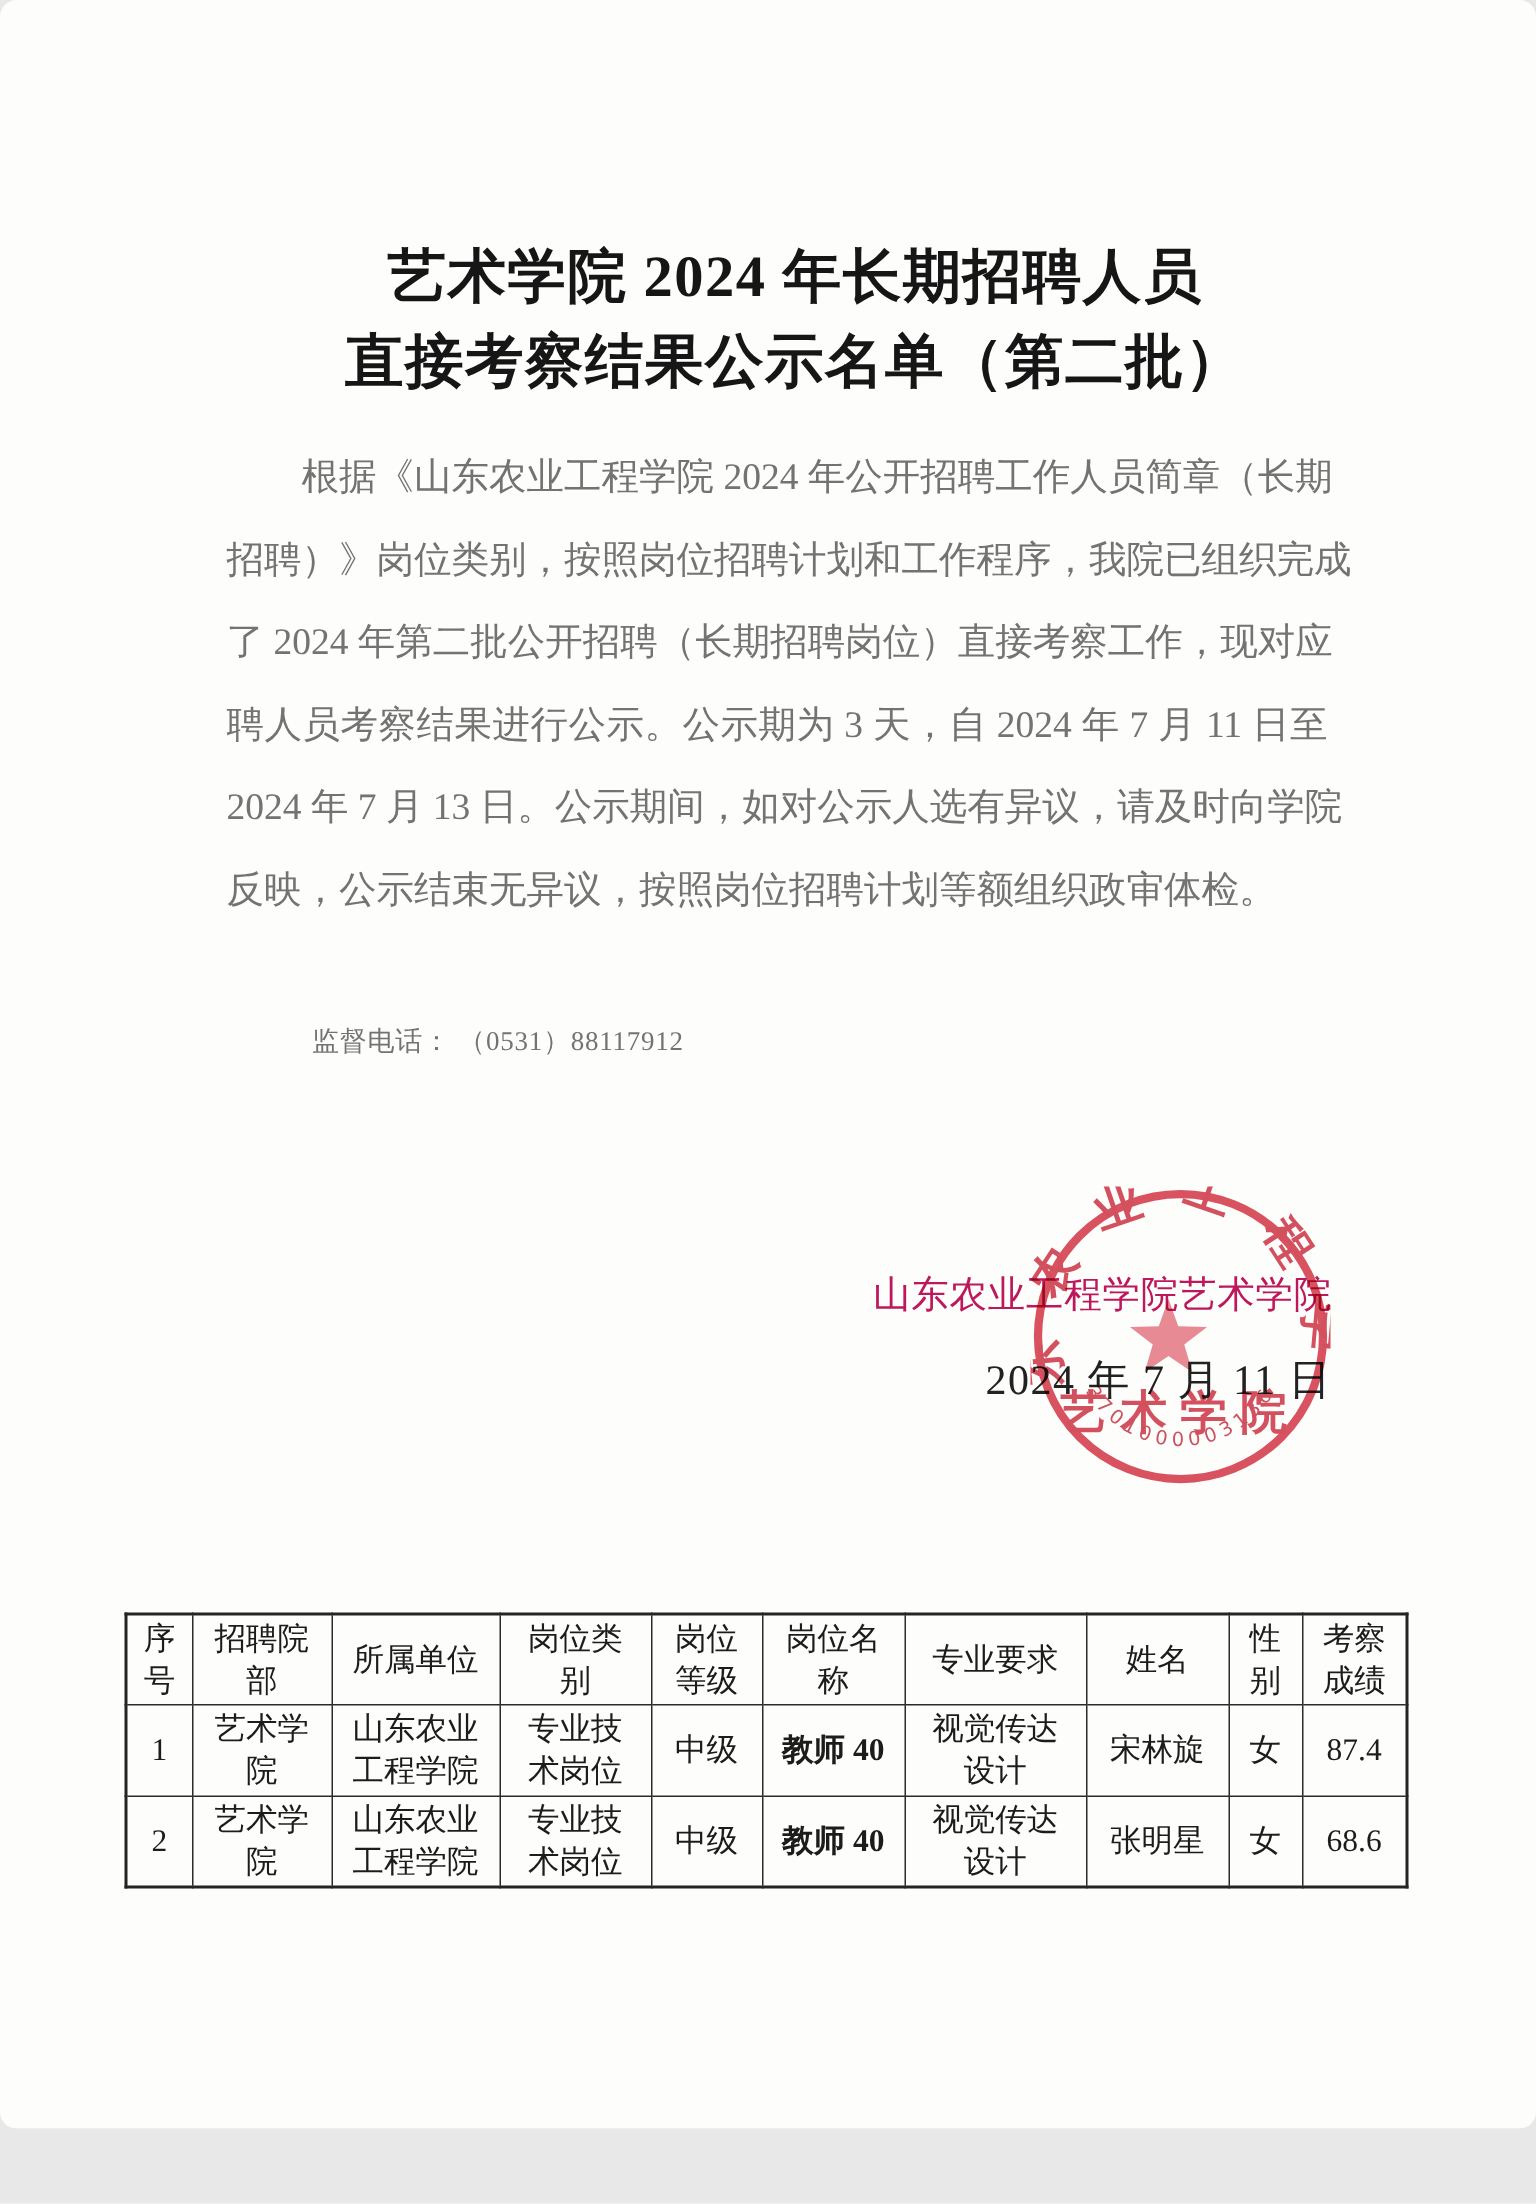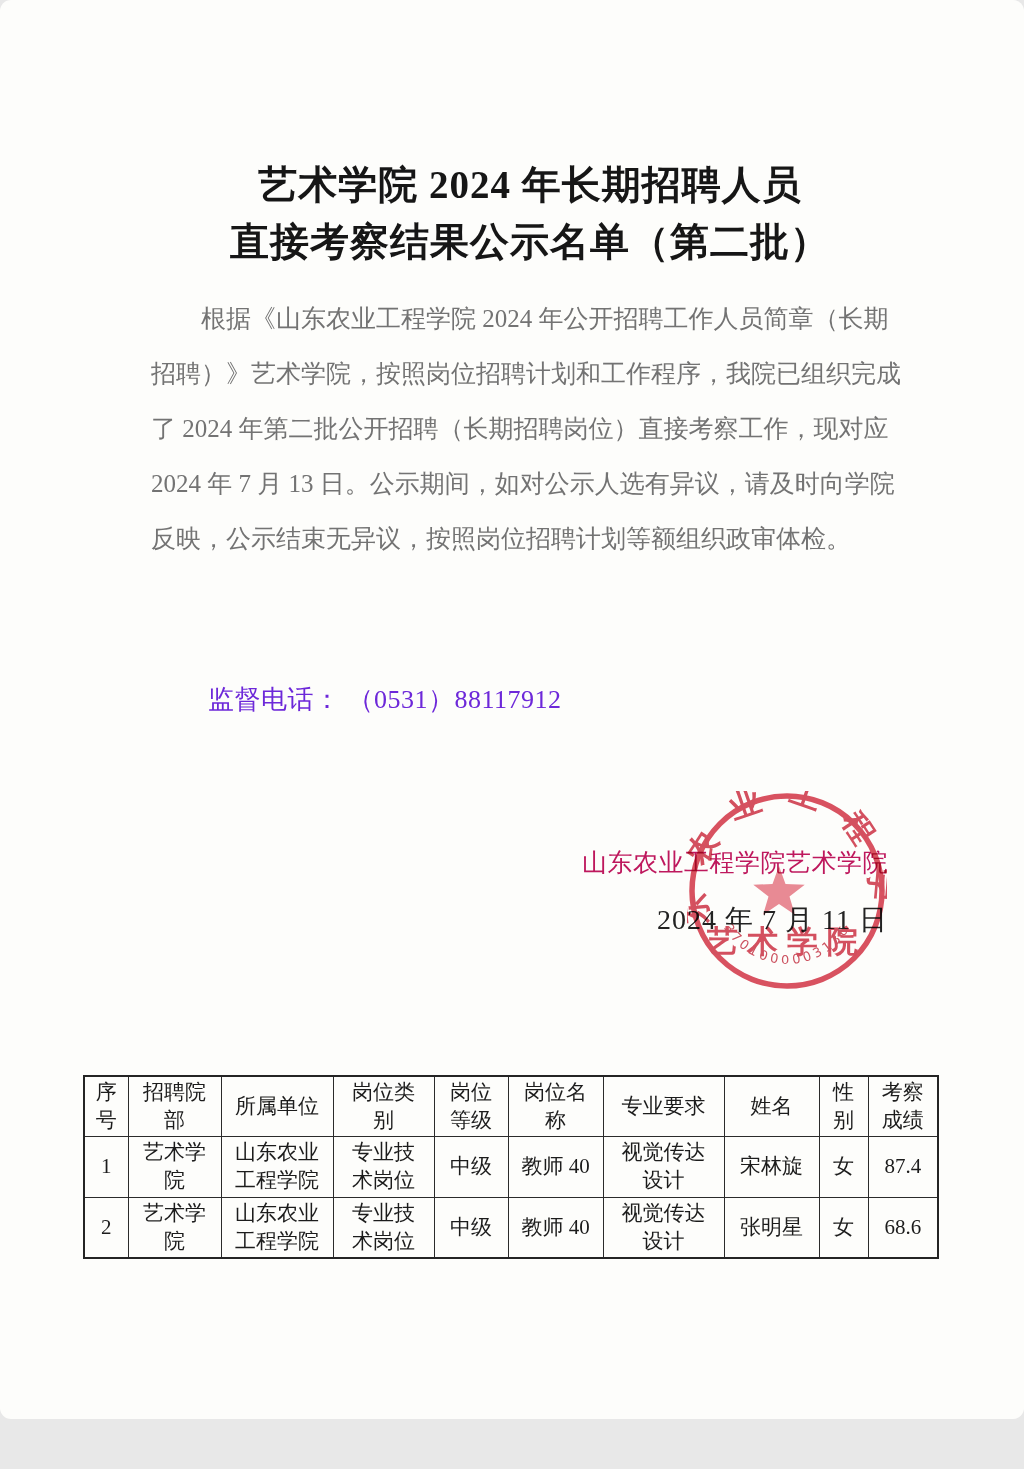--- a/index.html
+++ b/index.html
@@ -41,22 +41,22 @@
     text-align: justify;
     text-align-last: justify;
     white-space: nowrap; 
   }
   .body-line.first { text-indent: 2em; }
   .body-line.last { text-align-last: left; }
   .phone-line {
     position: absolute;
     top: 682px;
     left: 208px;
-    font-size: 26px;
-    color: #6d28d9;
+    font-size: 18px;
+    color: #737373;
     letter-spacing: 0.5px;
   }
   .signature-org {
     position: absolute;
     top: 846px;
     right: 136px;
     font-size: 25px;
     color: #be185d;
     letter-spacing: 0.5px;
     z-index: 1;
@@ -119,36 +119,37 @@
     vertical-align: middle;
     padding: 2px 10px;
     line-height: 1.32;
     font-weight: normal;
     word-break: break-all;
   }
   .result-table { border: 2.5px solid #242424; }
   .result-table tr.hdr { height: 57px; padding-left: 20px; }
   .result-table tr.r1 { height: 56px; }
   .result-table tr.r2 { height: 59px; }
-  .result-table .nw { white-space: nowrap; padding: 2px 5px; }
+  .result-table .nw { white-space: nowrap; padding: 2px 5px; font-weight: bold; }
 </style>
 </head>
 <body>
 
 <div class="page">
 
   <div class="title">
     <div>艺术学院 2024 年长期招聘人员</div>
     <div>直接考察结果公示名单（第二批）</div>
   </div>
 
   <div class="body-text">
     <div class="body-line first">根据《山东农业工程学院 2024 年公开招聘工作人员简章（长期</div>
-    <div class="body-line">招聘）》艺术学院，按照岗位招聘计划和工作程序，我院已组织完成</div>
+    <div class="body-line">招聘）》岗位类别，按照岗位招聘计划和工作程序，我院已组织完成</div>
     <div class="body-line">了 2024 年第二批公开招聘（长期招聘岗位）直接考察工作，现对应</div>
+    <div class="body-line">聘人员考察结果进行公示。公示期为 3 天，自 2024 年 7 月 11 日至</div>
     <div class="body-line">2024 年 7 月 13 日。公示期间，如对公示人选有异议，请及时向学院</div>
     <div class="body-line last">反映，公示结束无异议，按照岗位招聘计划等额组织政审体检。</div>
   </div>
 
   <div class="phone-line">监督电话： （0531）88117912</div>
 
   <div class="signature-org">山东农业工程学院艺术学院</div>
   <div class="signature-date">2024 年 7 月 11 日</div>
 
   <div class="seal">

